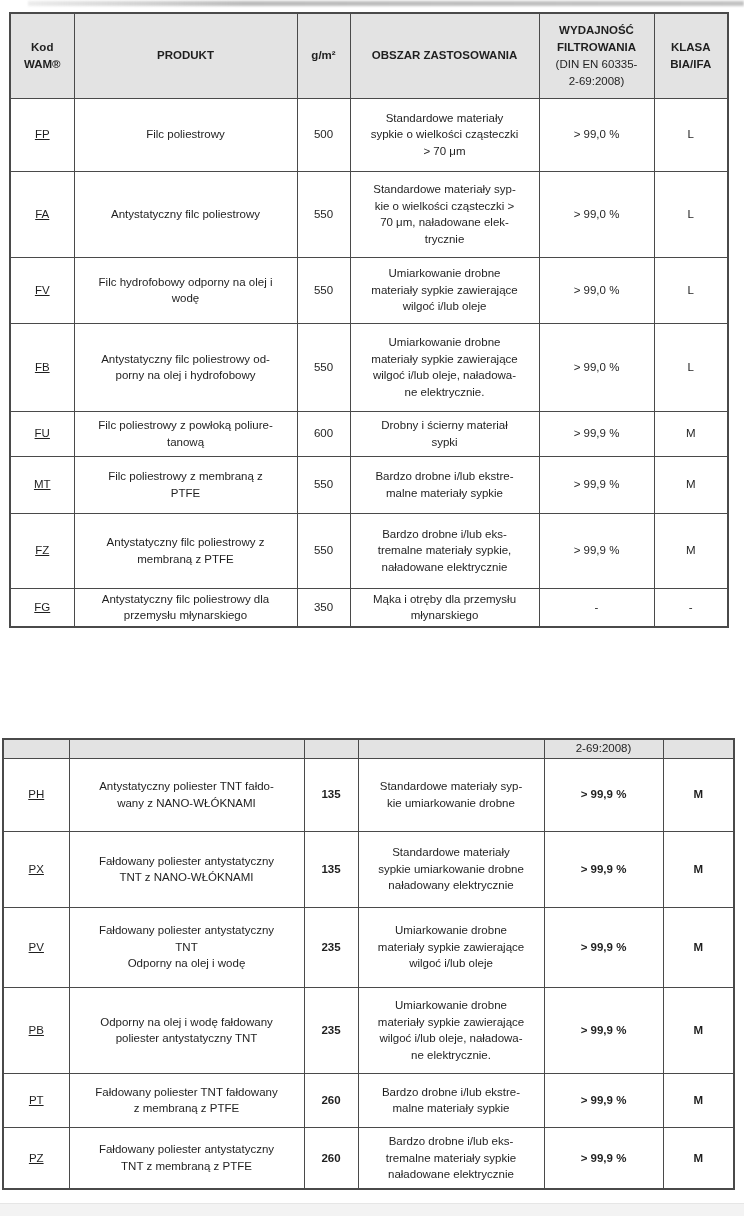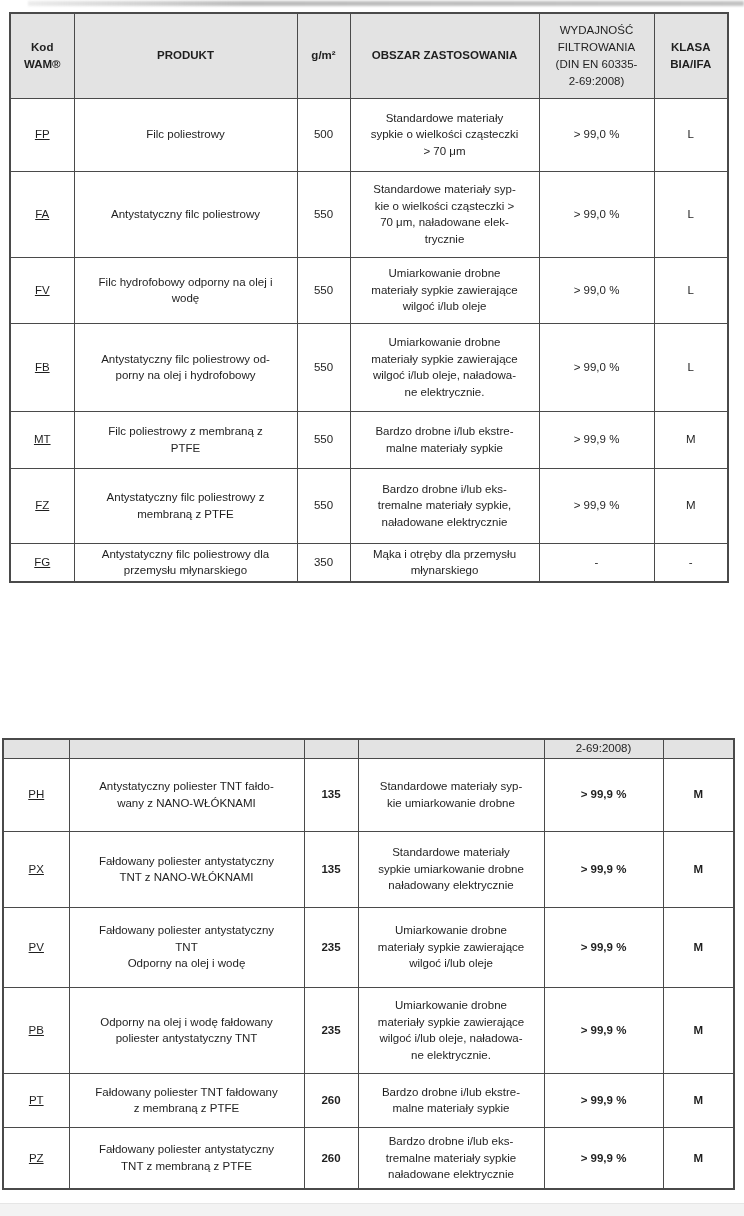--- a/index.html
+++ b/index.html
@@ -19,21 +19,21 @@
       border:1.5px solid #4a4a4a; text-align:center; vertical-align:middle;
       padding:2px 5px; white-space:pre-line; font-size:11.5px; line-height:16.5px;
       color:#1f1f1f; font-weight:normal; overflow:hidden; }
 
   #table1 { left:9px;  top:12px;  width:718px; }
   #table2 { left:2px;  top:738px; width:731px; }
 
   tr.header-row th { background:#e3e3e3; font-weight:bold; font-size:11.5px; line-height:17px; }
   tr.header-row { height:85px; }
   .hdr-sub { font-weight:normal; display:block; }
-  .hdr-main { font-weight:normal; display:block; }
+  .hdr-main { font-weight:bold; display:block; }
 
   tr.header-fragment-row { height:19px; }
   tr.header-fragment-row td { background:#e3e3e3; padding:0 4px; font-size:11.5px; line-height:15px; }
 
   td.c-kod { font-weight:bold; font-size:12px;text-decoration:underline; }
   #table2 td.c-gsm, #table2 td.c-wyd, #table2 td.c-klasa { font-weight:bold; }
 </style>
 </head>
 <body>
 
@@ -102,20 +102,30 @@
           <td class="c-prod">Antystatyczny filc poliestrowy od-
 porny na olej i hydrofobowy</td>
           <td class="c-gsm">550</td>
           <td class="c-obs">Umiarkowanie drobne
 materiały sypkie zawierające
 wilgoć i/lub oleje, naładowa-
 ne elektrycznie.</td>
           <td class="c-wyd">&gt; 99,0 %</td>
           <td class="c-klasa">L</td>
         </tr>
+        <tr style="height: 45px;">
+          <td class="c-kod">FU</td>
+          <td class="c-prod">Filc poliestrowy z powłoką poliure-
+tanową</td>
+          <td class="c-gsm">600</td>
+          <td class="c-obs">Drobny i ścierny materiał
+sypki</td>
+          <td class="c-wyd">&gt; 99,9 %</td>
+          <td class="c-klasa">M</td>
+        </tr>
         <tr style="height: 57px;">
           <td class="c-kod">MT</td>
           <td class="c-prod">Filc poliestrowy z membraną z
 PTFE</td>
           <td class="c-gsm">550</td>
           <td class="c-obs">Bardzo drobne i/lub ekstre-
 malne materiały sypkie</td>
           <td class="c-wyd">&gt; 99,9 %</td>
           <td class="c-klasa">M</td>
         </tr>

